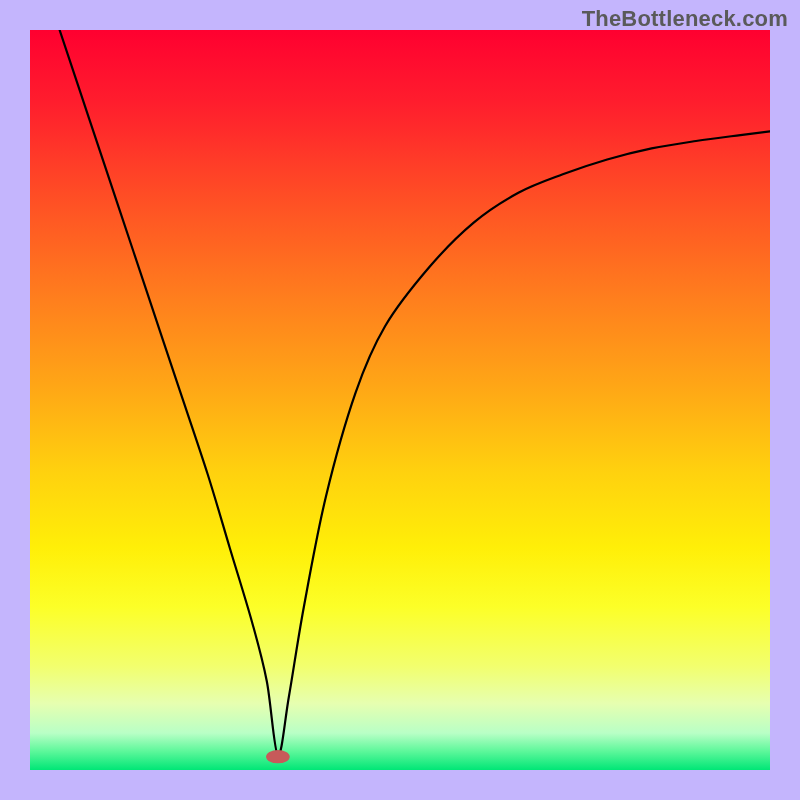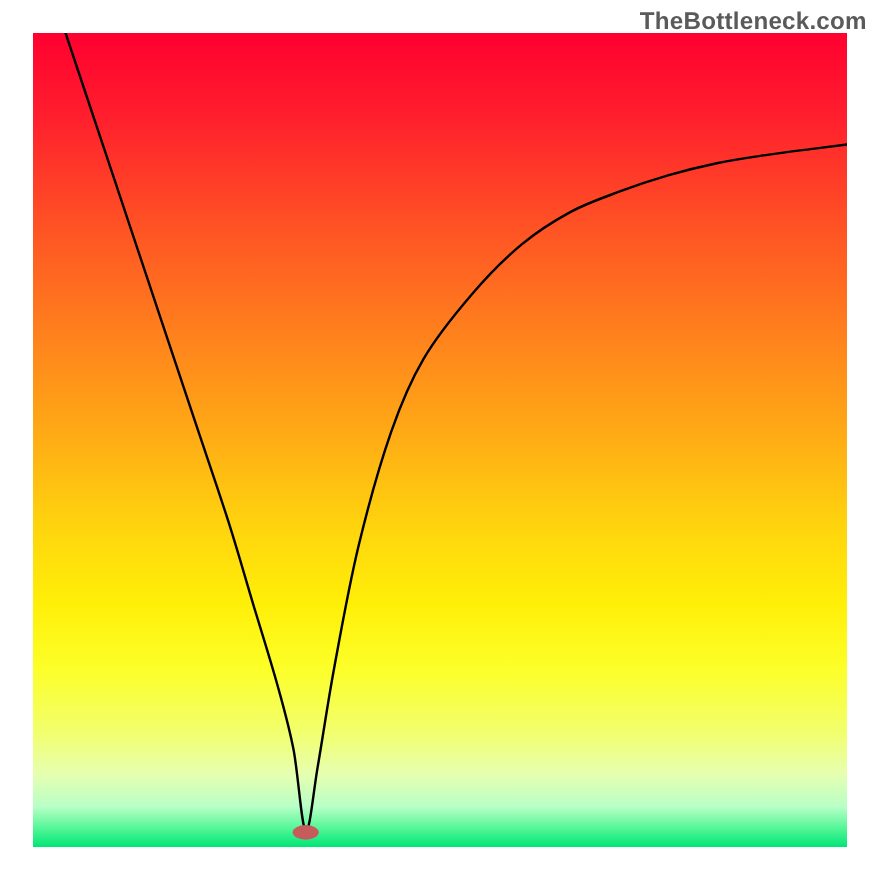--- a/index.html
+++ b/index.html
@@ -1,21 +1,21 @@
 <!DOCTYPE html>
 <html><head>
 <meta charset="utf-8">
 <style>
   * { margin: 0; padding: 0; box-sizing: border-box; }
   html, body { width: 800px; height: 800px; overflow: hidden; background: #000; }
   .stage {
     position: relative;
     width: 800px;
     height: 800px;
-    background: #ffffff;
+    background: #c4b5fd;
   }
   .plot-box {
     position: absolute;
     left: 30px;
     top: 30px;
     width: 740px;
     height: 740px;
     overflow: hidden;
   }
   .gradient {

